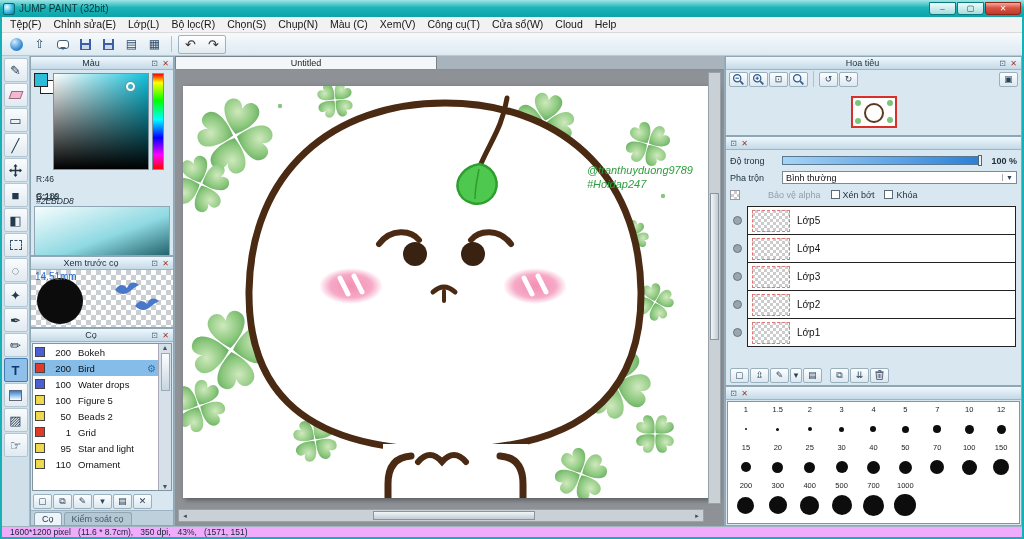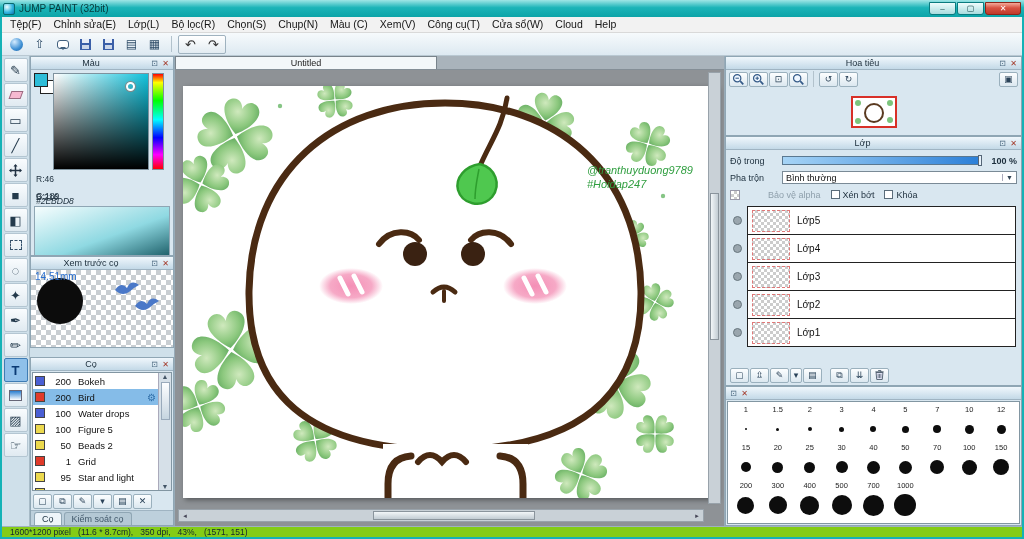--- a/index.html
+++ b/index.html
@@ -68,34 +68,34 @@
     background:linear-gradient(to bottom, rgba(0,0,0,0), #000), linear-gradient(to right, #fff, #11c2dc); }
   .sv-cursor { position:absolute; left:93px; top:11px; width:9px; height:9px; border:2px solid #fff; border-radius:50%; box-shadow:0 0 0 1px #888; }
   .hue-bar { position:absolute; left:121px; top:3px; width:12px; height:97px; border:1px solid #7e929e;
     background:linear-gradient(to bottom, #f00 0%, #ff0 9%, #0f0 28%, #0ff 48%, #00f 67%, #f0f 85%, #f00 100%); }
   .rgb-line { position:absolute; left:5px; font-size:8.5px; color:#20323f; }
   .big-grad { position:absolute; left:3px; right:3px; top:136px; height:56px; border:1px solid #8fa6b4;
     background:linear-gradient(160deg, #f6fdfe, #8fd9e2 55%, #11525c); }
   .pal-btn { position:absolute; width:18px; height:16px; border:1px solid #9ab0bd; border-radius:2px;
     background:linear-gradient(#fdfeff,#dde9f0); font-size:10px; color:#2a6090; text-align:center; line-height:14px; }
 
-  .preview-panel { height:92px; flex:none; }
+  .preview-panel { height:72px; flex:none; }
   .checker8 { background-color:#fff; background-image:
       linear-gradient(45deg,#c9ced2 25%,transparent 25%,transparent 75%,#c9ced2 75%),
       linear-gradient(45deg,#c9ced2 25%,transparent 25%,transparent 75%,#c9ced2 75%);
       background-size:10px 10px; background-position:0 0,5px 5px; }
   .checker6 { background-color:#fff; background-image:
       linear-gradient(45deg,#ccc 25%,transparent 25%,transparent 75%,#ccc 75%),
       linear-gradient(45deg,#ccc 25%,transparent 25%,transparent 75%,#ccc 75%);
       background-size:6px 6px; background-position:0 0,3px 3px; }
   .preview-body { position:relative; flex:1; overflow:hidden; }
   .size-label { position:absolute; left:4px; top:1px; font-size:10px; color:#2a6fd0; z-index:2; }
   .brush-dot { position:absolute; left:6px; top:8px; width:46px; height:46px; border-radius:50%; background:#0c0c0c; }
 
-  .brush-panel { flex:1;margin-top:9px; }
+  .brush-panel { flex:1; }
   .brush-listwrap { flex:1; display:flex; margin:1px; border:1px solid #8296a2; background:#fff; overflow:hidden; }
   .brush-list { flex:1; overflow:hidden; }
   .brush-row { display:flex; align-items:center; height:16px; font-size:9.5px; color:#111; padding:0 2px; }
   .brush-row.sel { background:#85bce8; }
   .chip { width:10px; height:10px; border:1px solid #444; margin-right:4px; flex:none; }
   .bnum { width:22px; text-align:right; margin-right:7px; flex:none; }
   .bname { white-space:nowrap; }
   .gear { margin-left:auto; font-size:10px; color:#2f6ea8; }
   .vsb { width:13px; flex:none; background:#d6e0e8; border-left:1px solid #aab; display:flex; flex-direction:column; align-items:center; font-size:7px; color:#456; }
   .vsb .thumb { width:9px; height:38px; background:linear-gradient(#fdfeff,#c6d5e0); border:1px solid #9ab; margin-top:2px; }
@@ -152,21 +152,21 @@
 
   .bs-panel { height:140px; flex:none; }
   .bs-grid { flex:1; margin:1px; border:1px solid #8296a2; background:#fff; display:grid;
     grid-template-columns:repeat(9,1fr); align-content:start; padding:3px 2px; }
   .bs-cell { display:flex; flex-direction:column; align-items:center; }
   .bs-label { font-size:7.5px; color:#222; height:10px; line-height:10px; }
   .bs-dotwrap { height:28px; display:flex; align-items:center; justify-content:center; }
   .bs-dot { background:#0d0d0d; border-radius:50%; }
 
   
-  .statusbar { position:absolute; left:0; right:0; bottom:0; height:11px; background:#84cc16; border-top:1px solid #9fb2bf;
+  .statusbar { position:absolute; left:0; right:0; bottom:0; height:11px; background:#f0abfc; border-top:1px solid #9fb2bf;
     font-size:8.5px; color:#12242f; display:flex; align-items:center; padding-left:8px; white-space:pre; }
 </style>
 </head>
 <body>
 
 <div class="window">
 
   <div class="titlebar">
     <div class="appicon"></div>
     <div class="title-text">JUMP PAINT (32bit)</div>
@@ -500,21 +500,20 @@
                   <circle cx="37" cy="5" r="3" fill="#7cc47c"></circle>
                 <circle cx="5" cy="23" r="3" fill="#7cc47c"></circle>
                   <circle cx="37" cy="22" r="3" fill="#7cc47c"></circle>
               </svg>
             </div>
           </div>
         </div>
 
         <div class="panel layers-panel">
           <div class="phead">
-            <div class="ptitle">Lớp</div>
             <div class="hic">⊡</div>
             <div class="hic close">✕</div>
           </div>
           <div class="lrow" style="margin-top:2px">
             <span class="lbl">Độ trong</span>
             <div class="slider">
                 <div class="knob"></div>
               </div>
             <span class="lval">100 %</span>
           </div>

